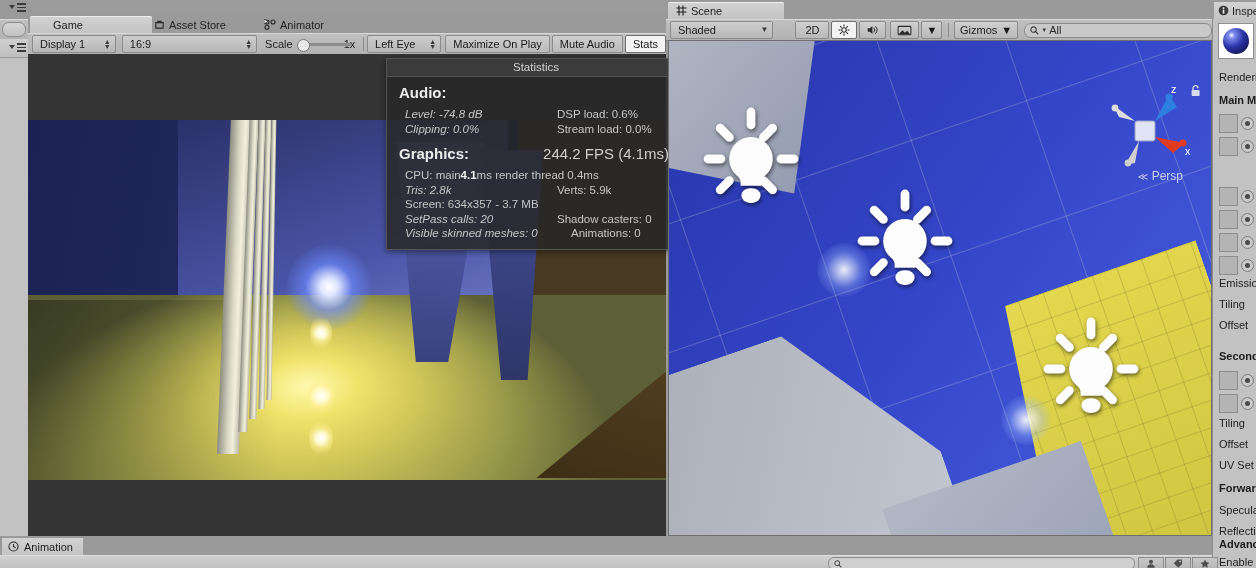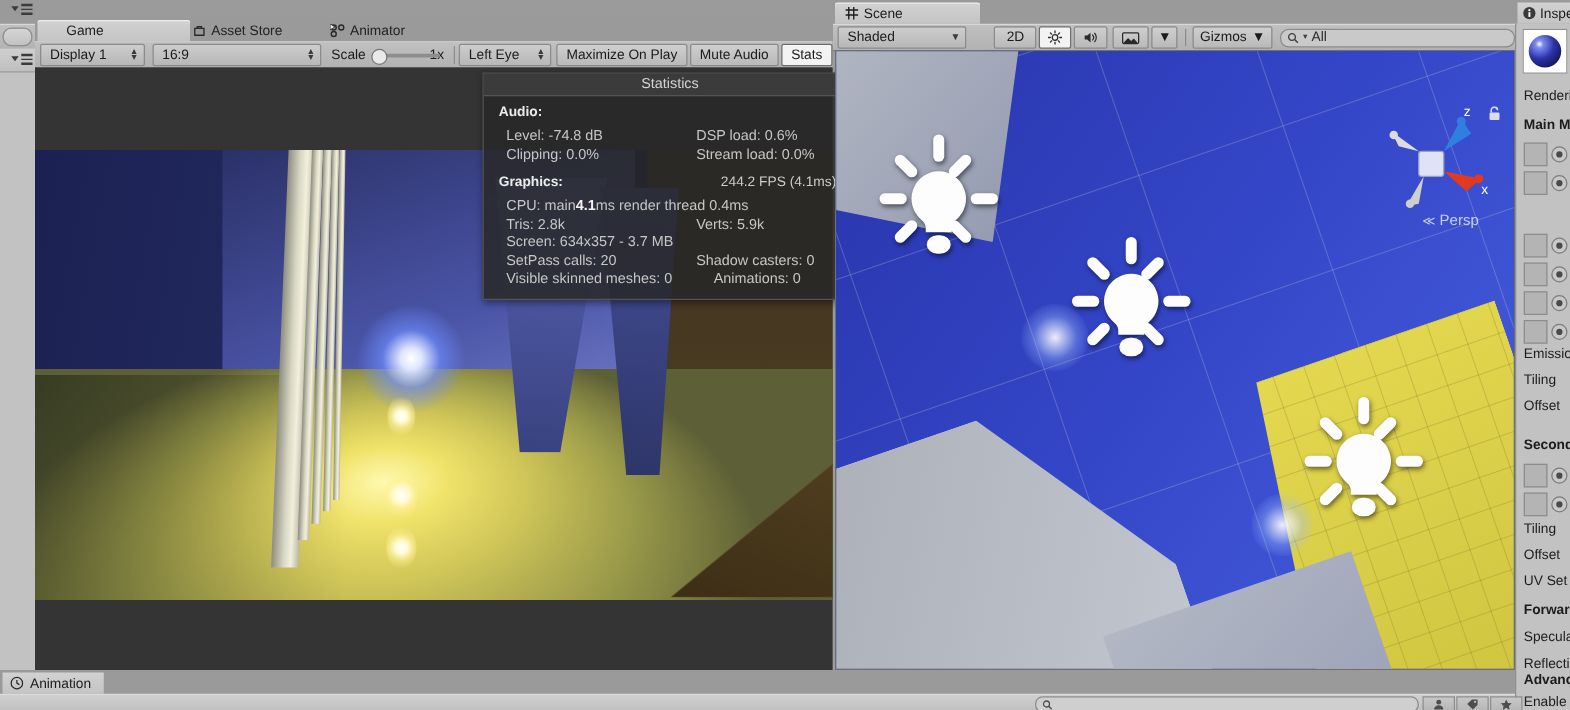--- a/index.html
+++ b/index.html
@@ -60,25 +60,25 @@
   .gs-spec{position:absolute;border-radius:50%;
        background:radial-gradient(circle,#ffffff 0%,#fffbd8 22%,rgba(255,240,150,.55) 48%,rgba(255,230,120,0) 78%);}
 
   
   #stats-window{position:absolute;left:358px;top:44px;width:298px;
        background:rgba(40,40,40,.86);border:1px solid rgba(95,95,95,.8);color:#d7d7d7;
        font-size:11.5px;box-shadow:0 2px 6px rgba(0,0,0,.45);}
   #stats-title{height:17px;line-height:17px;text-align:center;background:rgba(62,62,62,.88);
        color:#d3d3d3;font-size:11.5px;border-bottom:1px solid rgba(95,95,95,.7);}
   .st-body{padding:7px 2px 8px 12px;}
-  .st-head{color:#ececec;font-weight:bold;font-size:11px;margin:0 0 6px 0;}
+  .st-head{color:#ececec;font-weight:bold;font-size:15px;margin:0 0 6px 0;}
   .st-head.g{display:flex;justify-content:space-between;padding-right:14px;align-items:baseline;}
   .st-fps{font-weight:normal;color:#cdcdcd;}
   .st-row{display:flex;font-size:11.5px;line-height:14.5px;color:#c6c6c6;padding-left:6px;}
-  .st-c1{width:152px;}
+  .st-c1{width:152px;font-style:italic;}
   .st-c2{}
   .st-row b{color:#f2f2f2;}
   .st-gap{height:9px;}
 
   
   #scene-panel{position:absolute;left:666px;top:0;width:546px;height:536px;}
   #scene-tabbar{left:0;top:0;width:546px;}
   #scene-toolbar{left:0;top:19px;width:546px;}
   #scene-render{position:absolute;left:2px;top:40px;width:542px;height:494px;overflow:hidden;
        background:#2f3da8;border:1px solid #6f6f6f;}

